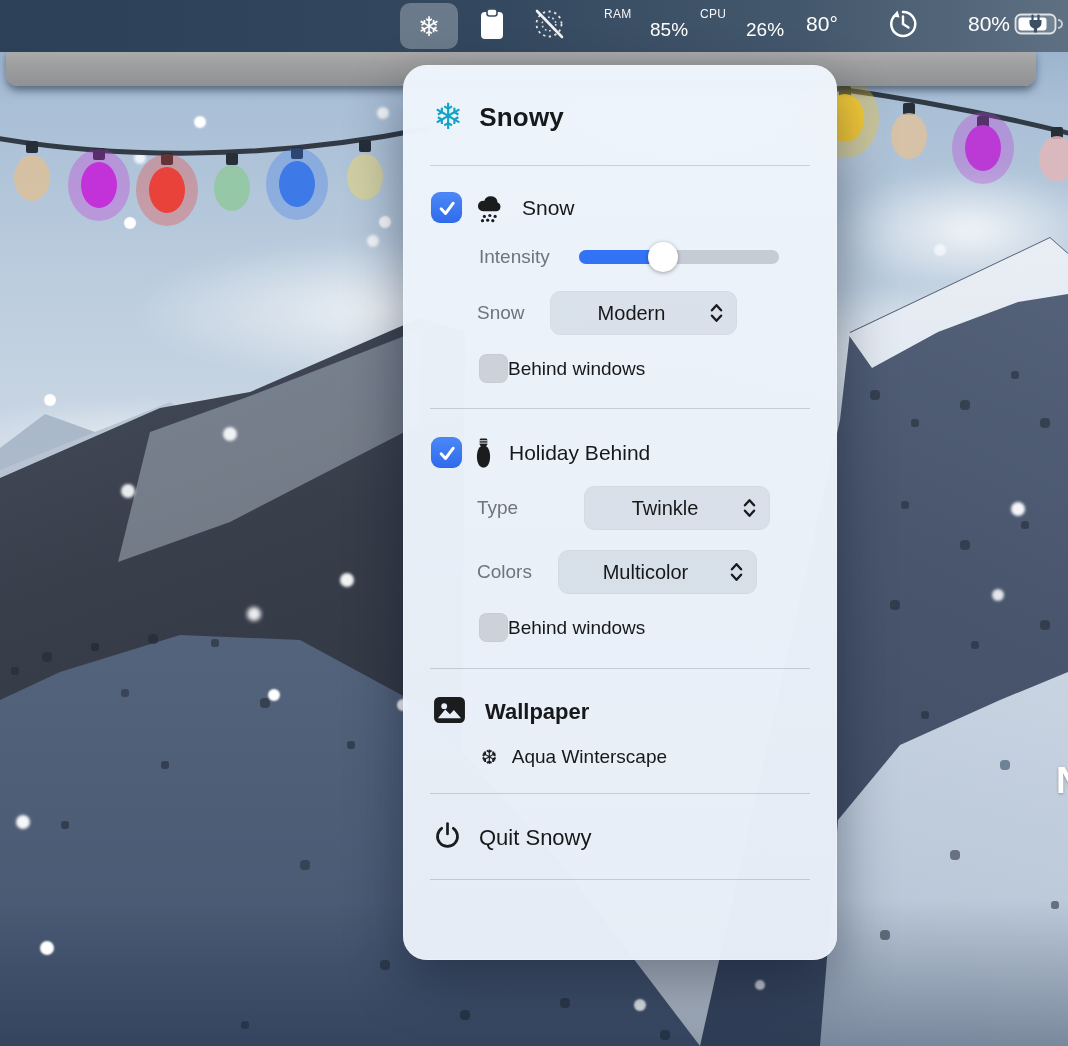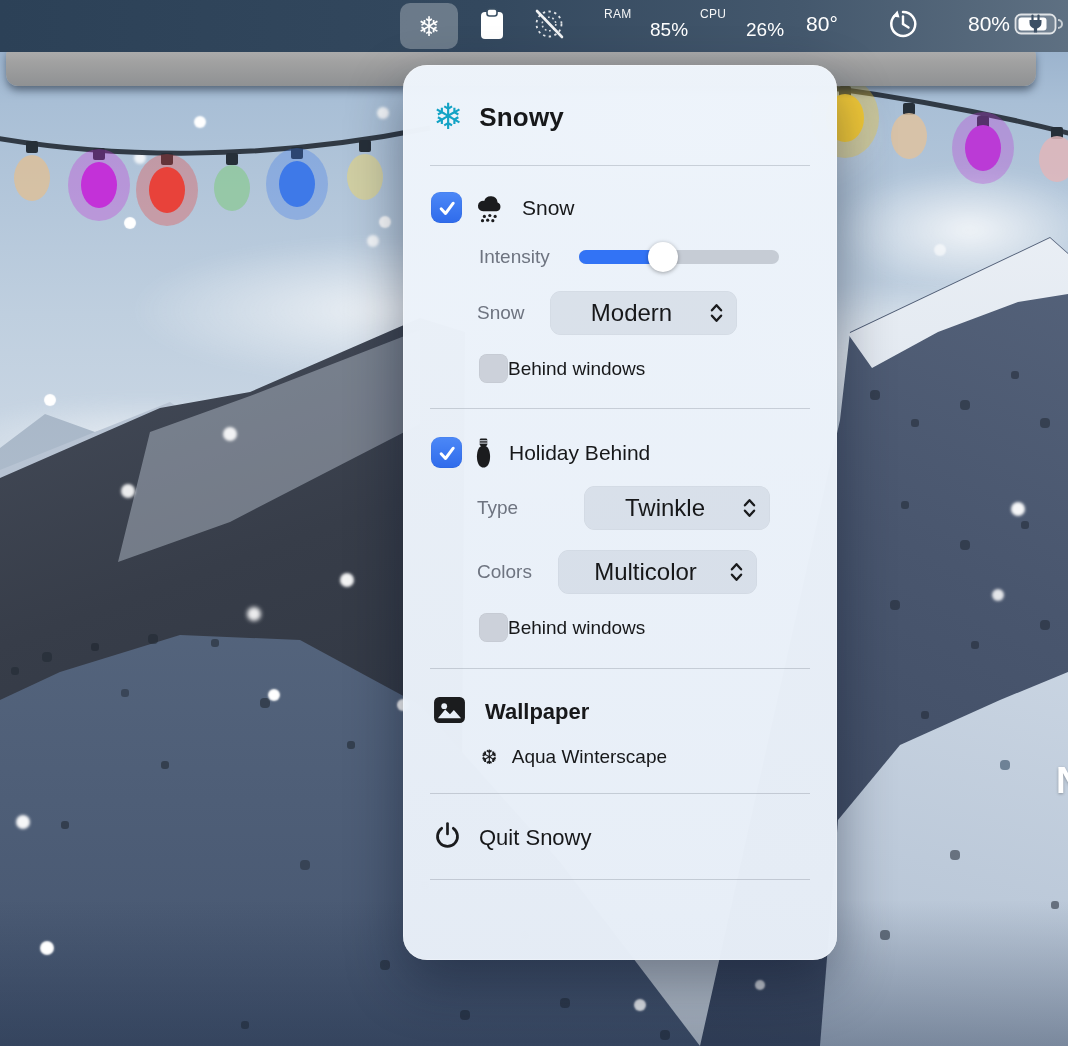--- a/index.html
+++ b/index.html
@@ -120,21 +120,21 @@
   .gray-label { color:#6e7480; font-size:19px; font-weight:400; flex:none; }
   .row-intensity { left:76px; top:176px; height:32px; }
   .lbl-intensity { width:100px; }
   .slider { position:relative; width:200px; height:14px; border-radius:7px; background:#c6ccd5; }
   .slider-fill { position:absolute; left:0; top:0; height:14px; border-radius:7px; background:#3273f5; }
   .slider-thumb { position:absolute; top:50%; width:30px; height:30px; border-radius:50%; background:#fff;
     transform:translate(-50%,-50%); box-shadow:0 1px 4px rgba(0,0,0,.35); }
 
   .dropdown { height:44px; border-radius:11px; background:rgba(125,136,153,.16); display:flex; align-items:center;
     box-shadow:inset 0 0 0 .5px rgba(0,0,0,.04); }
-  .dd-value { flex:1; text-align:center; font-size:24px; font-weight:500; padding-left:6px; }
+  .dd-value { flex:1; text-align:center; font-size:20px; font-weight:500; padding-left:6px; }
   .dd-chevron { flex:none; margin:0 13px 0 2px; display:flex; }
   .row-style { left:74px; top:226px; height:44px; }
   .lbl-style { width:73px; }
   .dd-style { width:187px; }
   .row-behind1 { left:76px; top:289px; height:29px; }
   .behind-label { margin-left:0; font-size:19px; }
 
   .row-holiday { left:28px; top:372px; height:31px; }
   .row-type { left:74px; top:421px; height:44px;gap:36px; }
   .lbl-type { width:71px; }

